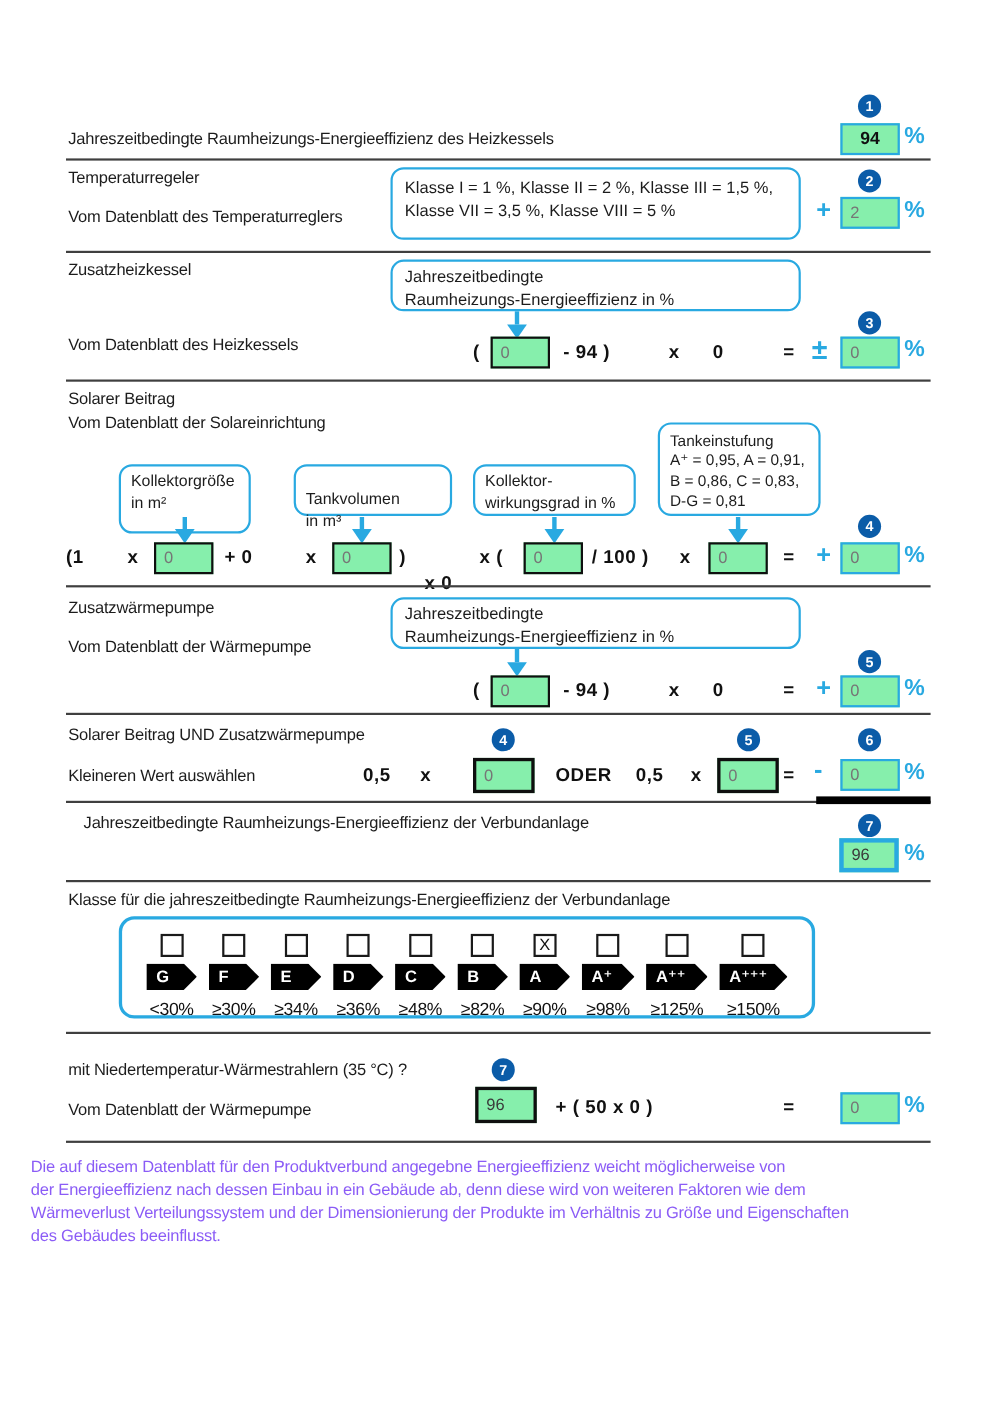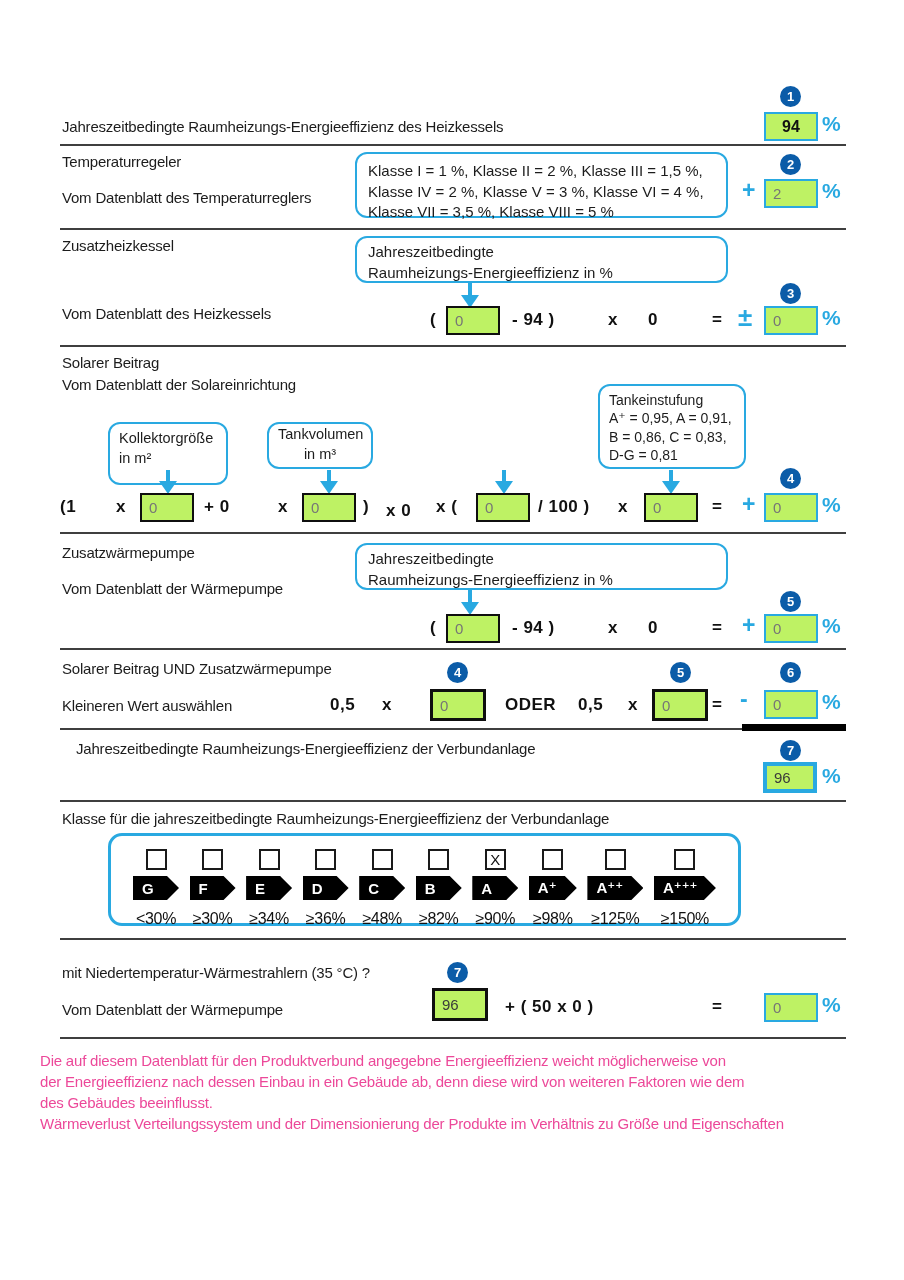--- a/index.html
+++ b/index.html
@@ -11,21 +11,21 @@
   body{background:#e8e8e8;font-family:"Liberation Sans","DejaVu Sans",sans-serif;}
   .page{position:relative;width:904px;height:1280px;background:#ffffff;margin:0 auto;overflow:hidden;}
   .abs{position:absolute;}
   .lbl{font-size:15px;color:var(--ink);letter-spacing:-0.2px;white-space:nowrap;}
   .divider{position:absolute;left:60px;width:786px;height:2px;background:#3f3f3f;}
   .badge{width:21px;height:21px;border-radius:50%;background:var(--blue);color:#fff;
          font-size:13px;font-weight:bold;display:flex;align-items:center;justify-content:center;}
   .callout{border:2.5px solid var(--cyan);border-radius:12px;background:#fff;
            padding:8px 11px;font-size:15px;line-height:1.38;color:var(--ink);}
   .callout .cl{white-space:nowrap;}
-  .vbox{width:54px;height:29px;border:2.5px solid #0f0f0f;background:#bef264;font-size:15px;
+  .vbox{width:54px;height:29px;border:2.5px solid #0f0f0f;background:#86efac;font-size:15px;
         color:#767676;display:flex;align-items:center;padding-left:7px;text-align:center;}
   .vbox.cy{border:2.5px solid var(--cyan);}
   .vbox.big94{justify-content:center;padding-left:0;color:#111;font-weight:bold;font-size:16px;}
   .vbox.thick{border-width:4px;color:#3a3a3a;}
   .pct{color:var(--cyan);font-weight:bold;font-size:21px;white-space:nowrap;}
   .op{color:var(--cyan);font-weight:bold;font-size:23px;line-height:1;white-space:nowrap;}
   .ftext{font-size:17px;font-weight:bold;color:#111;white-space:nowrap;letter-spacing:0.5px;}
   .down-arrow{position:absolute;display:flex;flex-direction:column;align-items:center;width:20px;}
   .down-arrow .stem{width:3.5px;background:var(--cyan);}
   .down-arrow .head{width:0;height:0;border-left:9px solid transparent;
@@ -33,38 +33,37 @@
   .thickbar{position:absolute;background:#000;height:7px;}
   .classbox{position:absolute;border:3px solid var(--cyan);border-radius:14px;background:#fff;
             display:flex;justify-content:space-between;align-items:flex-start;padding:13px 22px 0 22px;}
   .classcol{display:flex;flex-direction:column;align-items:center;}
   .checkbox{width:21px;height:21px;border:2px solid #1a1a1a;background:#fff;margin-bottom:6px;
             display:flex;align-items:center;justify-content:center;font-size:15px;color:#111;}
   .classarrow{height:24px;background:#000;color:#fff;font-weight:bold;font-size:15px;
               display:flex;align-items:center;justify-content:flex-start;padding-left:9px;
               clip-path:polygon(0 0,calc(100% - 12px) 0,100% 50%,calc(100% - 12px) 100%,0 100%);}
   .threshold{font-size:16px;color:#111;margin-top:10px;white-space:nowrap;letter-spacing:-0.3px;}
-  .footer-line{font-size:15px;color:#ec4899;line-height:21px;white-space:nowrap;letter-spacing:-0.2px;margin-left:12px;}
+  .footer-line{font-size:15px;color:#8b5cf6;line-height:21px;white-space:nowrap;letter-spacing:-0.2px;}
 </style>
 </head>
 <body>
 
 <div class="page">
 
   <div class="abs badge" style="left:780px;top:86px;">1</div>
   <div class="abs lbl" style="left:62px;top:118px;">Jahreszeitbedingte Raumheizungs-Energieeffizienz des Heizkessels</div>
   <div class="abs vbox cy big94" style="left:764px;top:112px;">94</div>
   <div class="abs pct" style="left:822px;top:112px;">%</div>
   <div class="divider" style="top:144px;"></div>
 
   <div class="abs lbl" style="left:62px;top:153px;">Temperaturregeler</div>
   <div class="abs lbl" style="left:62px;top:189px;">Vom Datenblatt des Temperaturreglers</div>
   <div class="abs callout" style="left:355px;top:152px;width:373px;height:66px;padding:7px 11px;">
     <div class="cl">Klasse I = 1 %, Klasse II = 2 %, Klasse III = 1,5 %,</div>
-    <div class="cl">Klasse IV = 2 %, Klasse V = 3 %, Klasse VI = 4 %,</div>
     <div class="cl">Klasse VII = 3,5 %, Klasse VIII = 5 %</div>
   </div>
   <div class="abs badge" style="left:780px;top:154px;">2</div>
   <div class="abs op" style="left:742px;top:179px;">+</div>
   <div class="abs vbox cy" style="left:764px;top:179px;">2</div>
   <div class="abs pct" style="left:822px;top:179px;">%</div>
   <div class="divider" style="top:228px;"></div>
 
   <div class="abs lbl" style="left:62px;top:237px;">Zusatzheizkessel</div>
   <div class="abs lbl" style="left:62px;top:273px;margin-top:32px;">Vom Datenblatt des Heizkessels</div>
@@ -88,23 +87,27 @@
   <div class="abs pct" style="left:822px;top:306px;">%</div>
   <div class="divider" style="top:345px;"></div>
 
   <div class="abs lbl" style="left:62px;top:354px;">Solarer Beitrag</div>
   <div class="abs lbl" style="left:62px;top:376px;">Vom Datenblatt der Solareinrichtung</div>
 
   <div class="abs callout" style="left:108px;top:422px;width:120px;height:63px;padding:4px 9px;font-size:14.5px;">
     <div class="cl">Kollektorgröße</div>
     <div class="cl">in m²</div>
   </div>
-  <div class="abs callout" style="left:267px;top:422px;width:106px;height:47px;padding:0 9px;font-size:14.5px;text-align:center;">
+  <div class="abs callout" style="left:267px;top:422px;width:144px;height:47px;padding:20px 9px;font-size:14.5px;">
     <div class="cl">Tankvolumen</div>
     <div class="cl">in m³</div>
+  </div>
+  <div class="abs callout" style="left:430px;top:422px;width:148px;height:47px;padding:4px 9px;font-size:14.5px;">
+    <div class="cl">Kollektor-</div>
+    <div class="cl">wirkungsgrad in %</div>
   </div>
   <div class="abs callout" style="left:598px;top:384px;width:148px;height:85px;padding:5px 9px;font-size:14px;line-height:1.32;">
     <div class="cl">Tankeinstufung</div>
     <div class="cl">A⁺ = 0,95, A = 0,91,</div>
     <div class="cl">B = 0,86, C = 0,83,</div>
     <div class="cl">D-G = 0,81</div>
   </div>
 
   <div class="down-arrow" style="left:158px;top:470px;">
       <div class="stem" style="height:11px;"></div>
@@ -124,21 +127,21 @@
     </div>
   <div class="abs badge" style="left:780px;top:468px;">4</div>
 
   <div class="abs ftext" style="left:60px;top:497px;">(1</div>
   <div class="abs ftext" style="left:116px;top:497px;">x</div>
   <div class="abs vbox" style="left:140px;top:493px;">0</div>
   <div class="abs ftext" style="left:204px;top:497px;">+ 0</div>
   <div class="abs ftext" style="left:278px;top:497px;">x</div>
   <div class="abs vbox" style="left:302px;top:493px;">0</div>
   <div class="abs ftext" style="left:363px;top:497px;">)</div>
-  <div class="abs ftext" style="left:386px;top:501px;text-align:right;">x 0</div>
+  <div class="abs ftext" style="left:386px;top:520px;text-align:right;">x 0</div>
   <div class="abs ftext" style="left:436px;top:497px;">x (</div>
   <div class="abs vbox" style="left:476px;top:493px;">0</div>
   <div class="abs ftext" style="left:538px;top:497px;">/ 100 )</div>
   <div class="abs ftext" style="left:618px;top:497px;">x</div>
   <div class="abs vbox" style="left:644px;top:493px;">0</div>
   <div class="abs ftext" style="left:712px;top:497px;">=</div>
   <div class="abs op" style="left:742px;top:493px;">+</div>
   <div class="abs vbox cy" style="left:764px;top:493px;">0</div>
   <div class="abs pct" style="left:822px;top:493px;">%</div>
   <div class="divider" style="top:532px;"></div>
@@ -271,17 +274,17 @@
   <div class="abs vbox" style="left:432px;top:988px;width:56px;height:33px;border-width:3px;color:#3a3a3a;">96</div>
   <div class="abs ftext" style="left:505px;top:997px;">+ ( 50 x 0 )</div>
   <div class="abs ftext" style="left:712px;top:997px;">=</div>
   <div class="abs vbox cy" style="left:764px;top:993px;">0</div>
   <div class="abs pct" style="left:822px;top:993px;">%</div>
   <div class="divider" style="top:1037px;"></div>
 
   <div class="abs" style="left:28px;top:1050px;">
     <div class="footer-line">Die auf diesem Datenblatt für den Produktverbund angegebne Energieeffizienz weicht möglicherweise von</div>
     <div class="footer-line">der Energieeffizienz nach dessen Einbau in ein Gebäude ab, denn diese wird von weiteren Faktoren wie dem</div>
+    <div class="footer-line">Wärmeverlust Verteilungssystem und der Dimensionierung der Produkte im Verhältnis zu Größe und Eigenschaften</div>
     <div class="footer-line">des Gebäudes beeinflusst.</div>
-    <div class="footer-line">Wärmeverlust Verteilungssystem und der Dimensionierung der Produkte im Verhältnis zu Größe und Eigenschaften</div>
   </div>
 
 </div>
 
 </body></html>

